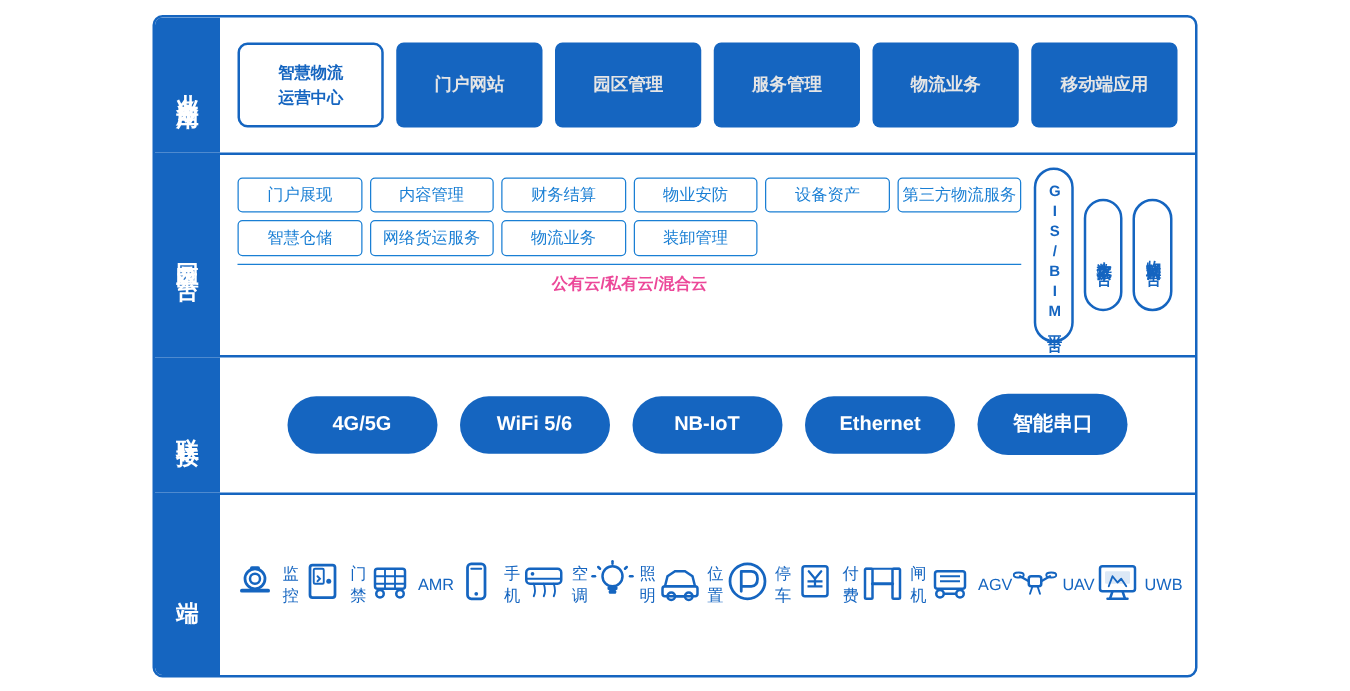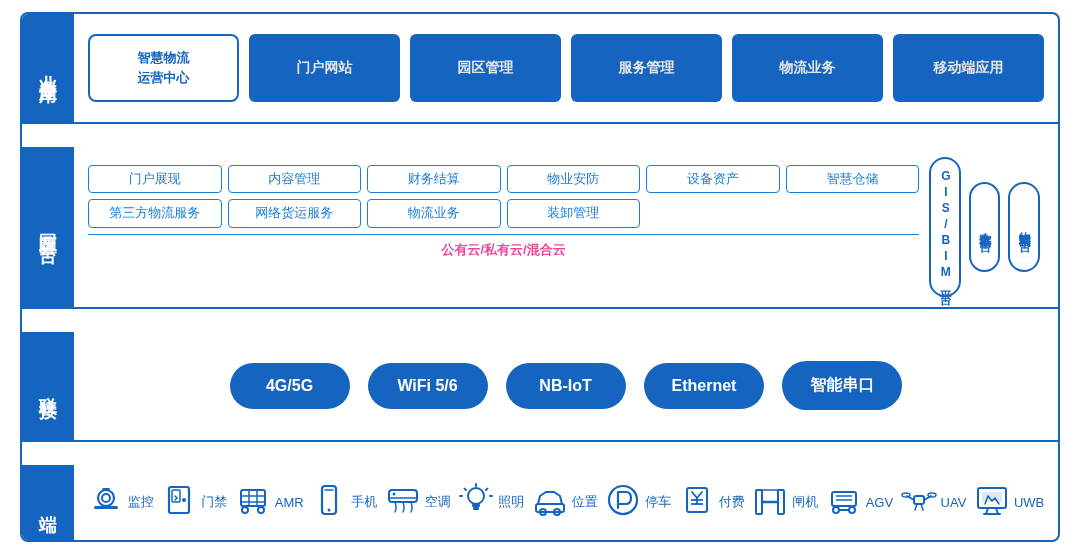--- a/index.html
+++ b/index.html
@@ -7,28 +7,27 @@
       font-family: "Microsoft YaHei", "PingFang SC", "SimHei", sans-serif;
       background: #fff;
       width: 1080px;
       height: 553px;
       overflow: hidden;
       display: flex;
       align-items: center;
       justify-content: center;
     }
     .main-container {
-      width: 1040px;
+      width: 836px;
       height: 530px;
       border: 2px solid #1565c0;
       border-radius: 8px;
       display: flex;
       flex-direction: column;
       overflow: hidden;
-      gap: 23px;
     }
     
     .row {
       display: flex;
       flex-direction: row;
       border-bottom: 2px solid #1565c0;
     }
     .row:last-child { border-bottom: none; }
     
     .row-label {
@@ -223,22 +222,22 @@
   <div class="row row2">
     <div class="row-label">园区平台</div>
     <div class="row-content">
       <div class="platform-left">
         <div class="platform-grid">
           <div class="platform-cell">门户展现</div>
           <div class="platform-cell">内容管理</div>
           <div class="platform-cell">财务结算</div>
           <div class="platform-cell">物业安防</div>
           <div class="platform-cell">设备资产</div>
+          <div class="platform-cell">第三方物流服务</div>
           <div class="platform-cell">智慧仓储</div>
-          <div class="platform-cell">第三方物流服务</div>
           <div class="platform-cell">网络货运服务</div>
           <div class="platform-cell">物流业务</div>
           <div class="platform-cell">装卸管理</div>
         </div>
         <div class="platform-cloud">公有云/私有云/混合云</div>
       </div>
       <div class="platform-right">
         <div class="oval-box">GIS/BIM平台</div>
         <div class="oval-box">大数据平台</div>
         <div class="oval-box">物联网平台</div>

